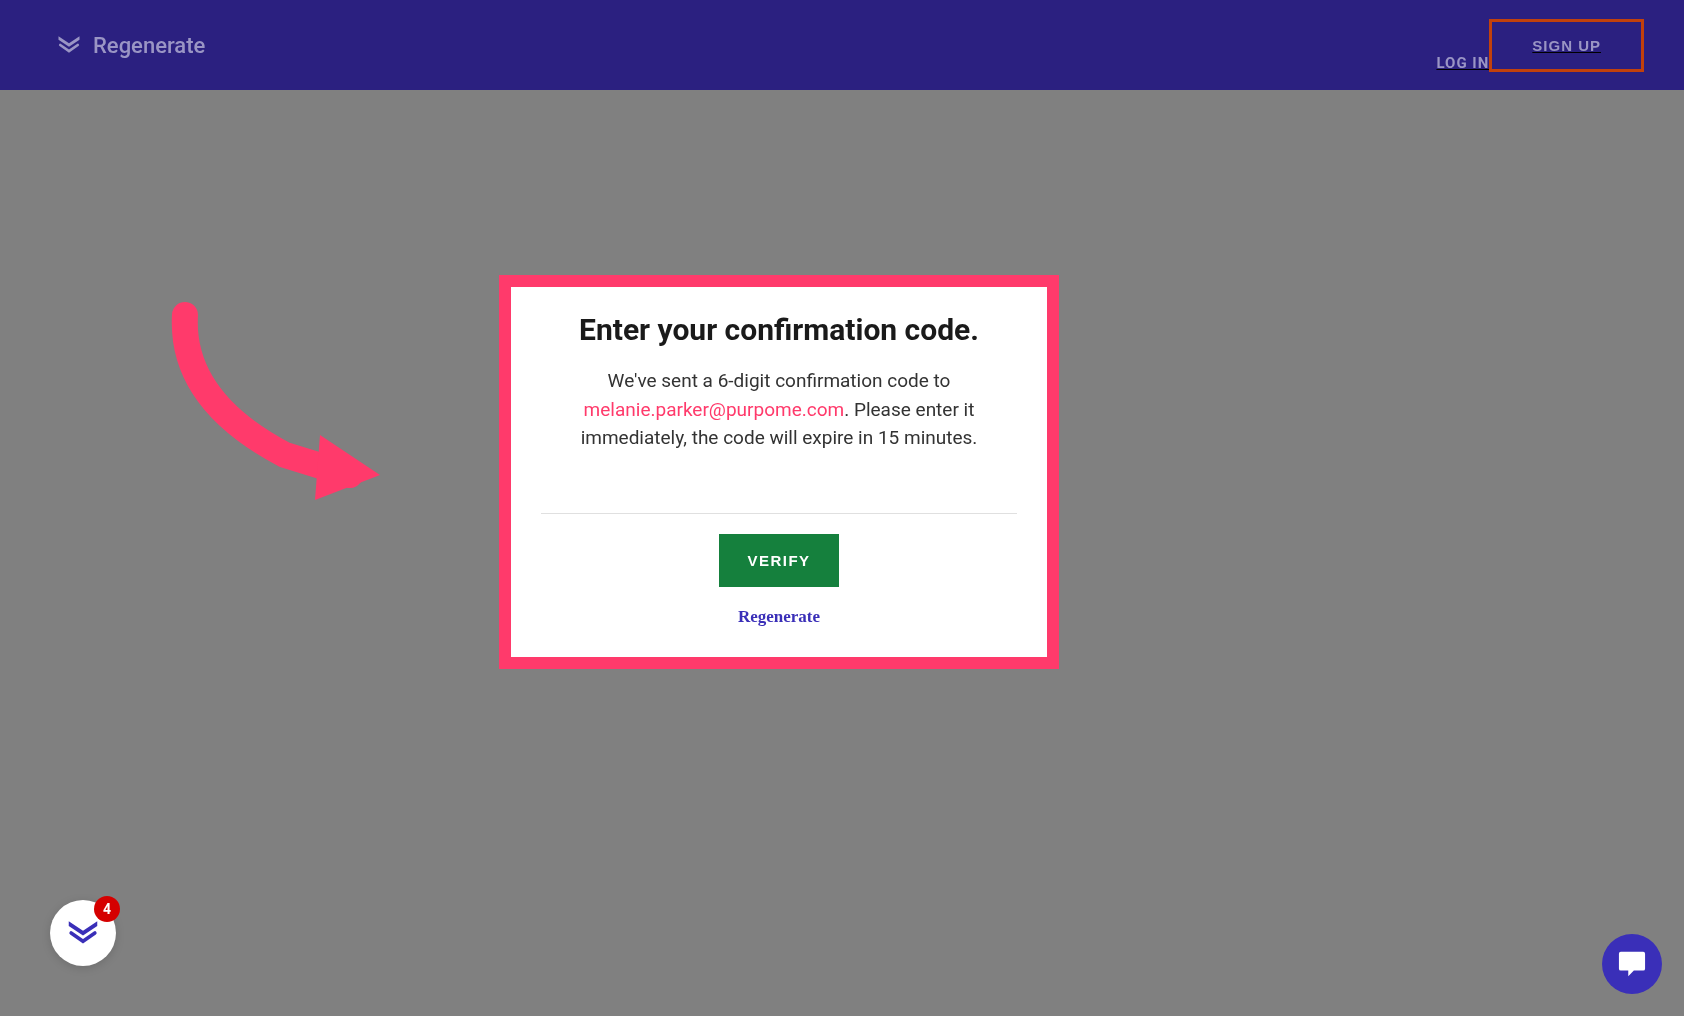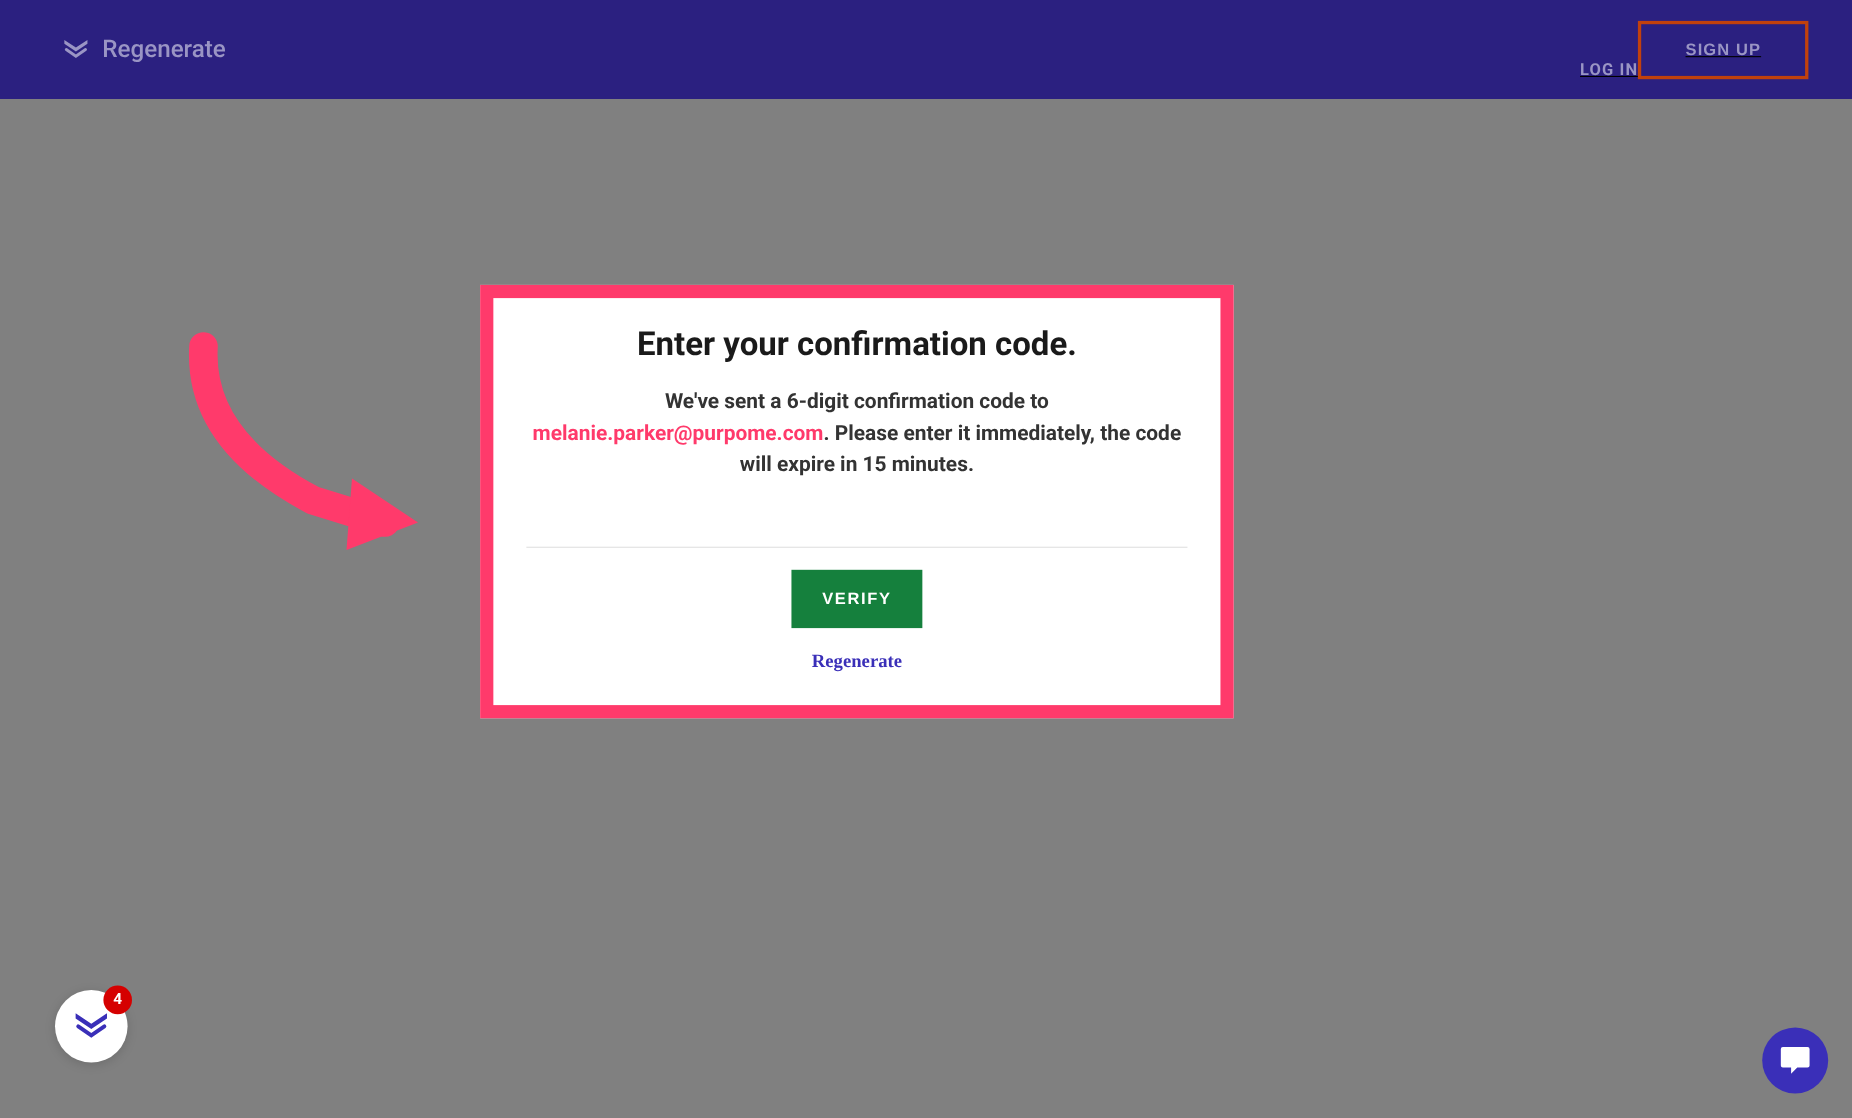--- a/index.html
+++ b/index.html
@@ -89,24 +89,24 @@
     }
     
     .arrow-svg {
       width: 250px;
       height: 200px;
     }
     
     .modal {
       background: white;
       border: 12px solid #ff3a6b;
-      width: 685px;
+      width: 560px;
       padding: 25px 30px 30px;
       position: absolute;
-      top: 169px;
+      top: 185px;
       left: 50%;
       transform: translateX(-50%);
       margin-left: -63px;
       z-index: 4;
     }
     
     .modal-title {
       font-size: 30px;
       font-weight: 700;
       color: #1a1a1a;
@@ -114,21 +114,20 @@
       margin-bottom: 20px;
     }
     
     .modal-description {
       font-size: 19px;
       color: #333;
       text-align: center;
       line-height: 1.5;
       margin-bottom: 60px;
       padding: 0 5px;
-      font-weight: bold;
     }
     
     .modal-email {
       color: #ff3a6b;
     }
     
     .divider {
       border: none;
       border-top: 1px solid #e0e0e0;
       margin-bottom: 20px;

